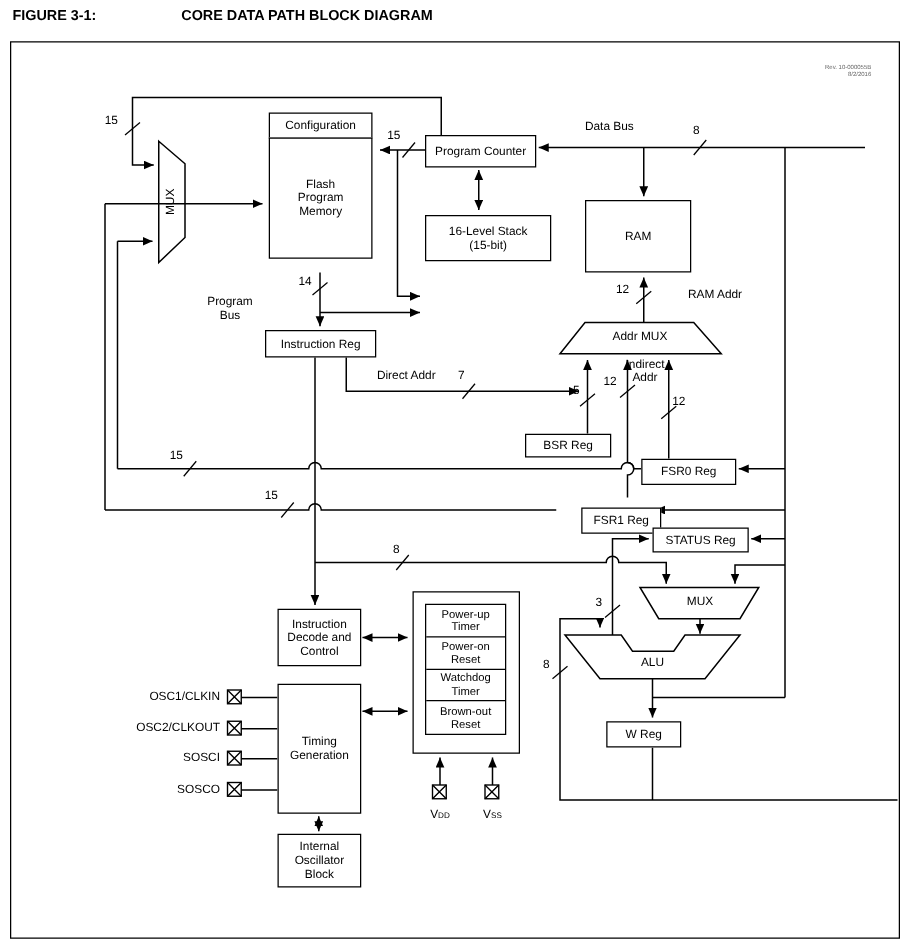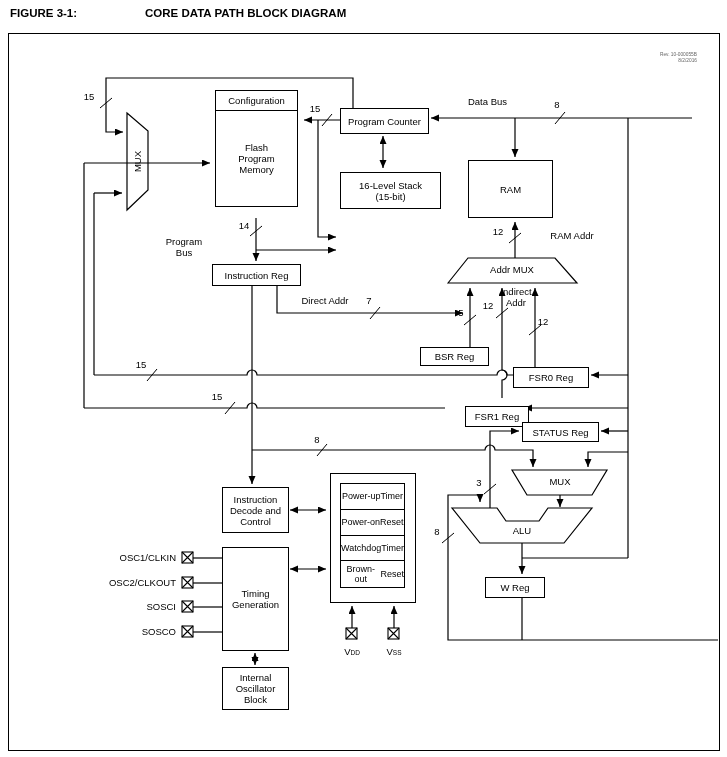--- a/index.html
+++ b/index.html
@@ -10,21 +10,21 @@
   svg{position:absolute;left:0;top:0;}
   .box{position:absolute;border:1.2px solid #000;background:#fff;box-sizing:border-box;
        display:flex;flex-direction:column;align-items:center;justify-content:center;
        font-size:9.5px;line-height:11px;text-align:center;}
   .lbl{position:absolute;font-size:9.5px;line-height:11px;white-space:nowrap;text-align:center;}
   .num{position:absolute;font-size:9.5px;width:18px;text-align:center;white-space:nowrap;}
   .rt{text-align:right;}
   .rot{transform:rotate(-90deg);transform-origin:center center;}
   .rev{position:absolute;left:600px;top:52px;width:97px;font-size:6px;line-height:7px;
        color:#666;text-align:right;transform:scale(0.8);transform-origin:right top;}
-  .prow{height:26px;display:flex;flex-direction:row;align-items:center;justify-content:center;
+  .prow{height:26px;display:flex;flex-direction:column;align-items:center;justify-content:center;
         font-size:9px;line-height:10.5px;box-sizing:border-box;width:100%;}
   .pb{border-bottom:1.2px solid #000;}
   .sub{font-size:6.5px;}
 </style>
 </head>
 <body>
 
 <div id="stage">
   <div class="hdr" style="left:10px;">FIGURE 3-1:</div>
   <div class="hdr" style="left:145px;">CORE DATA PATH BLOCK DIAGRAM</div>

